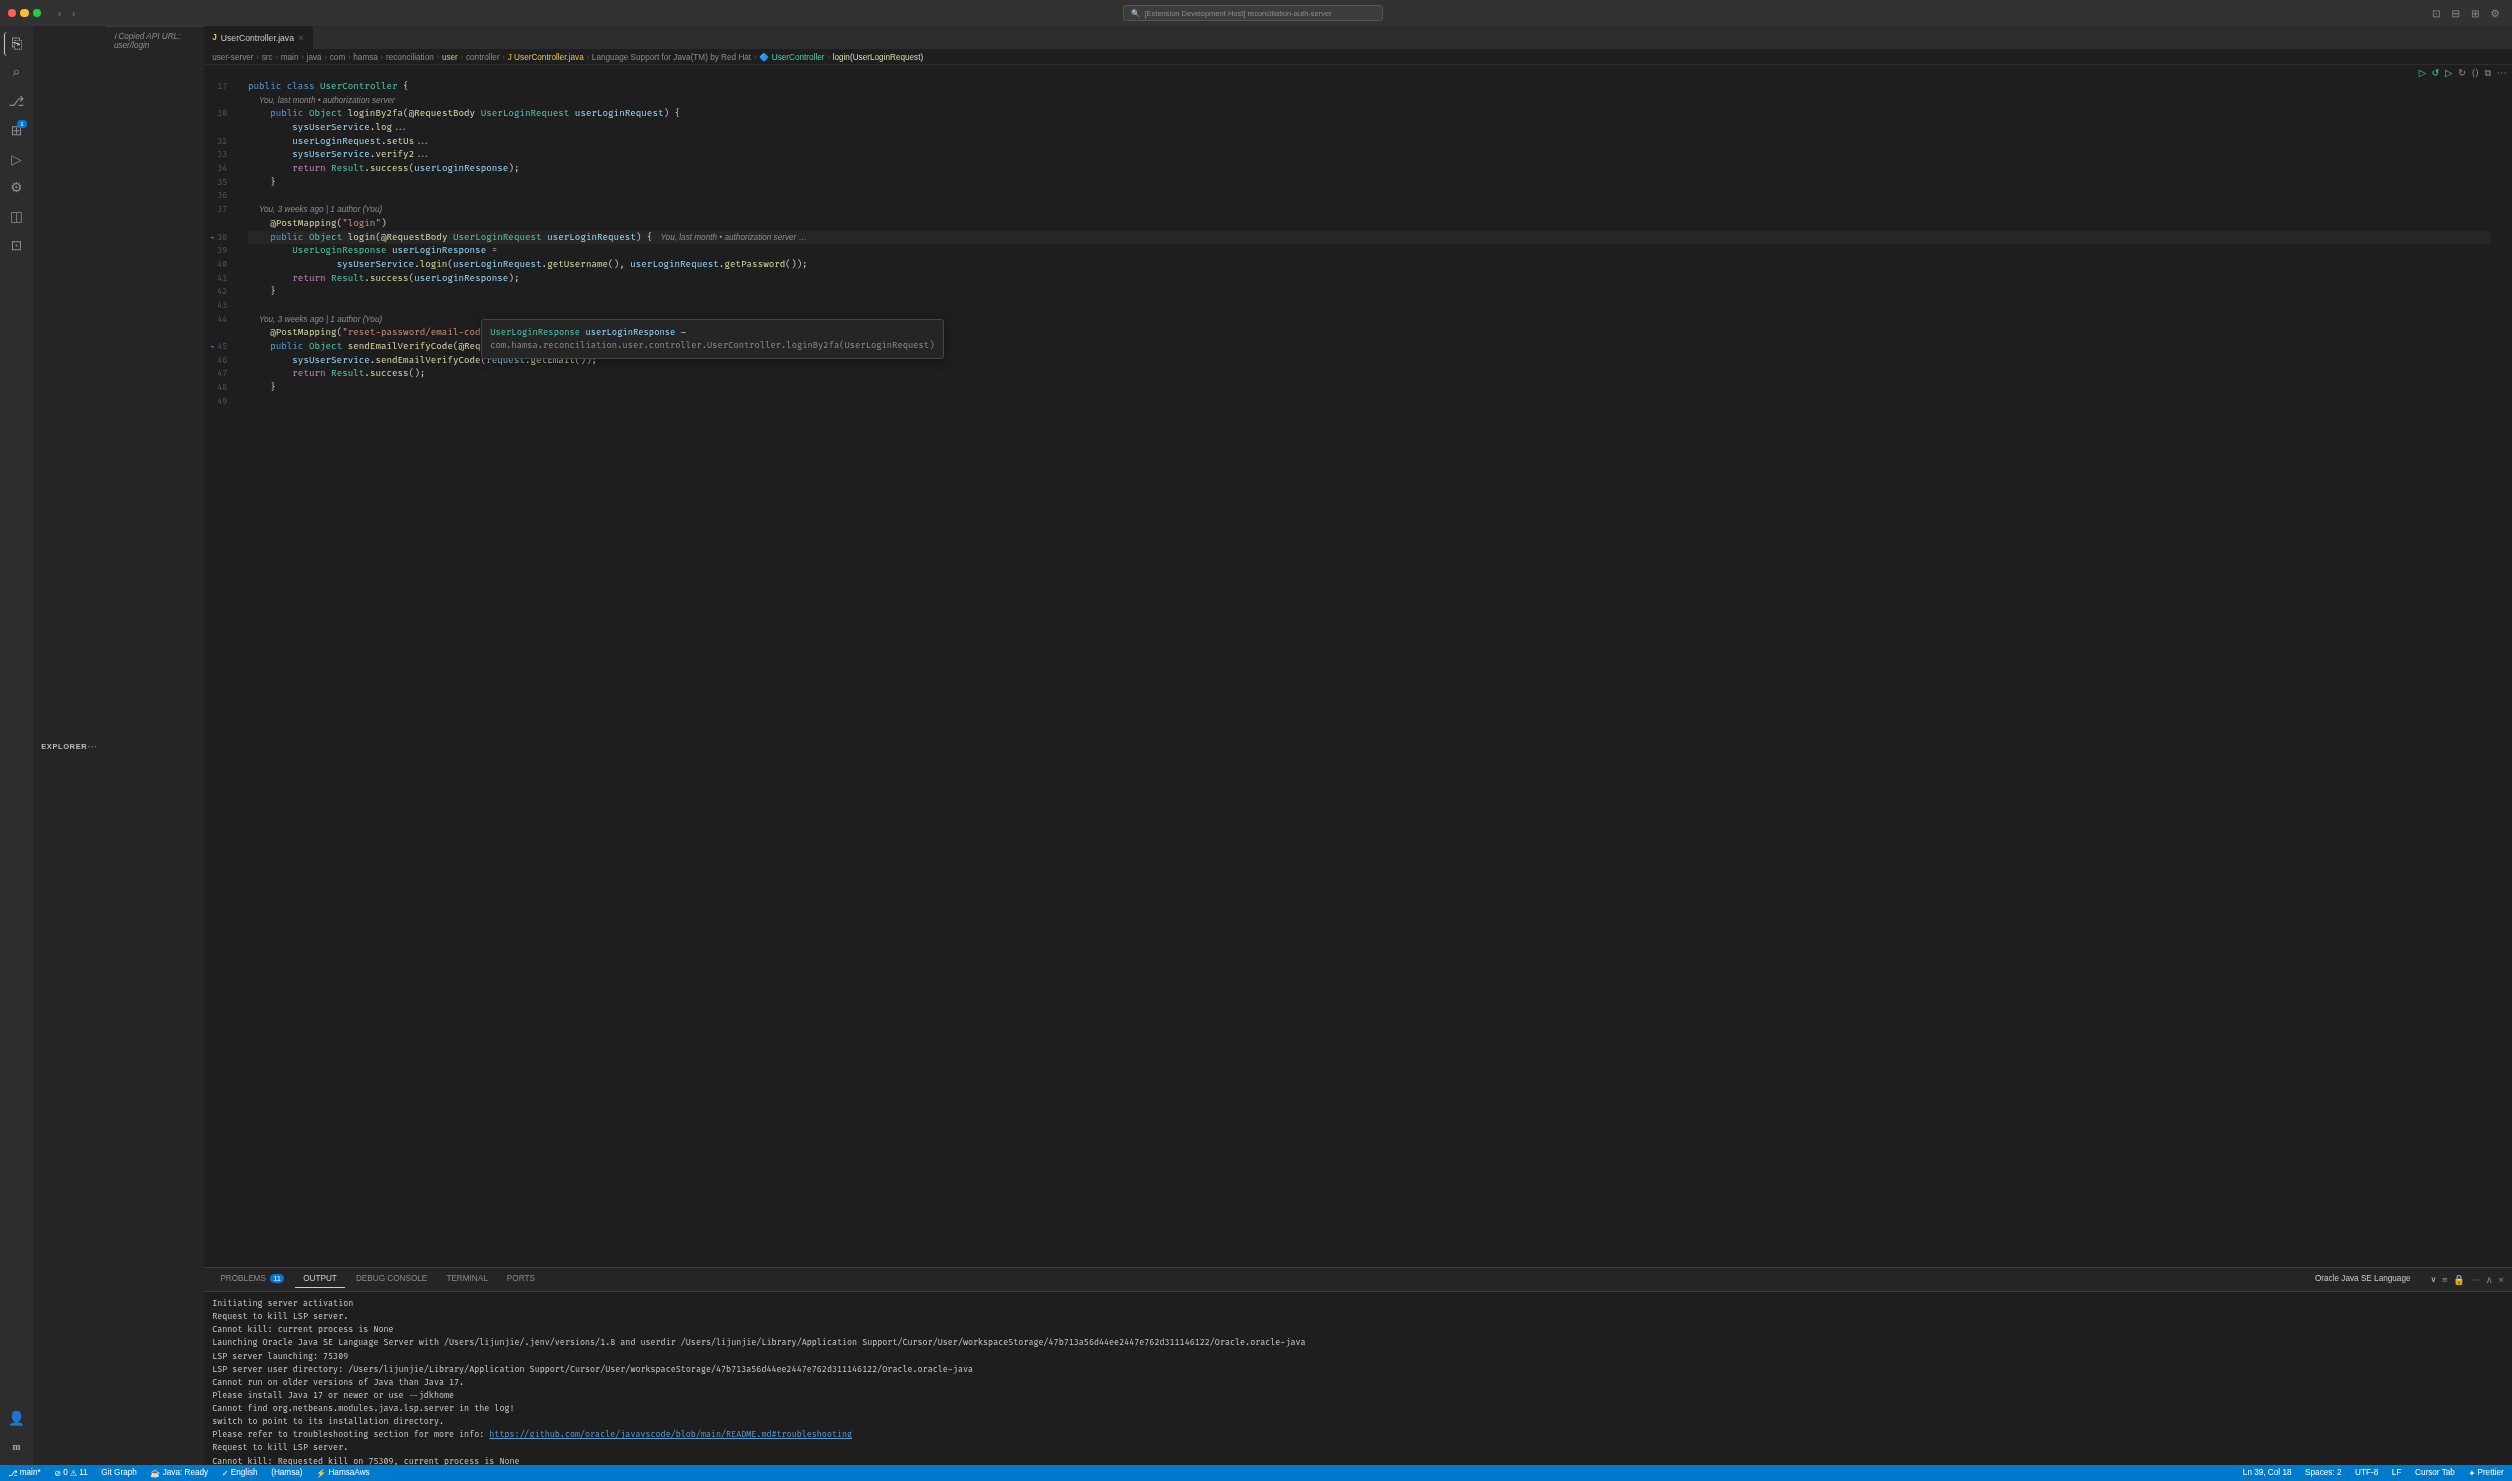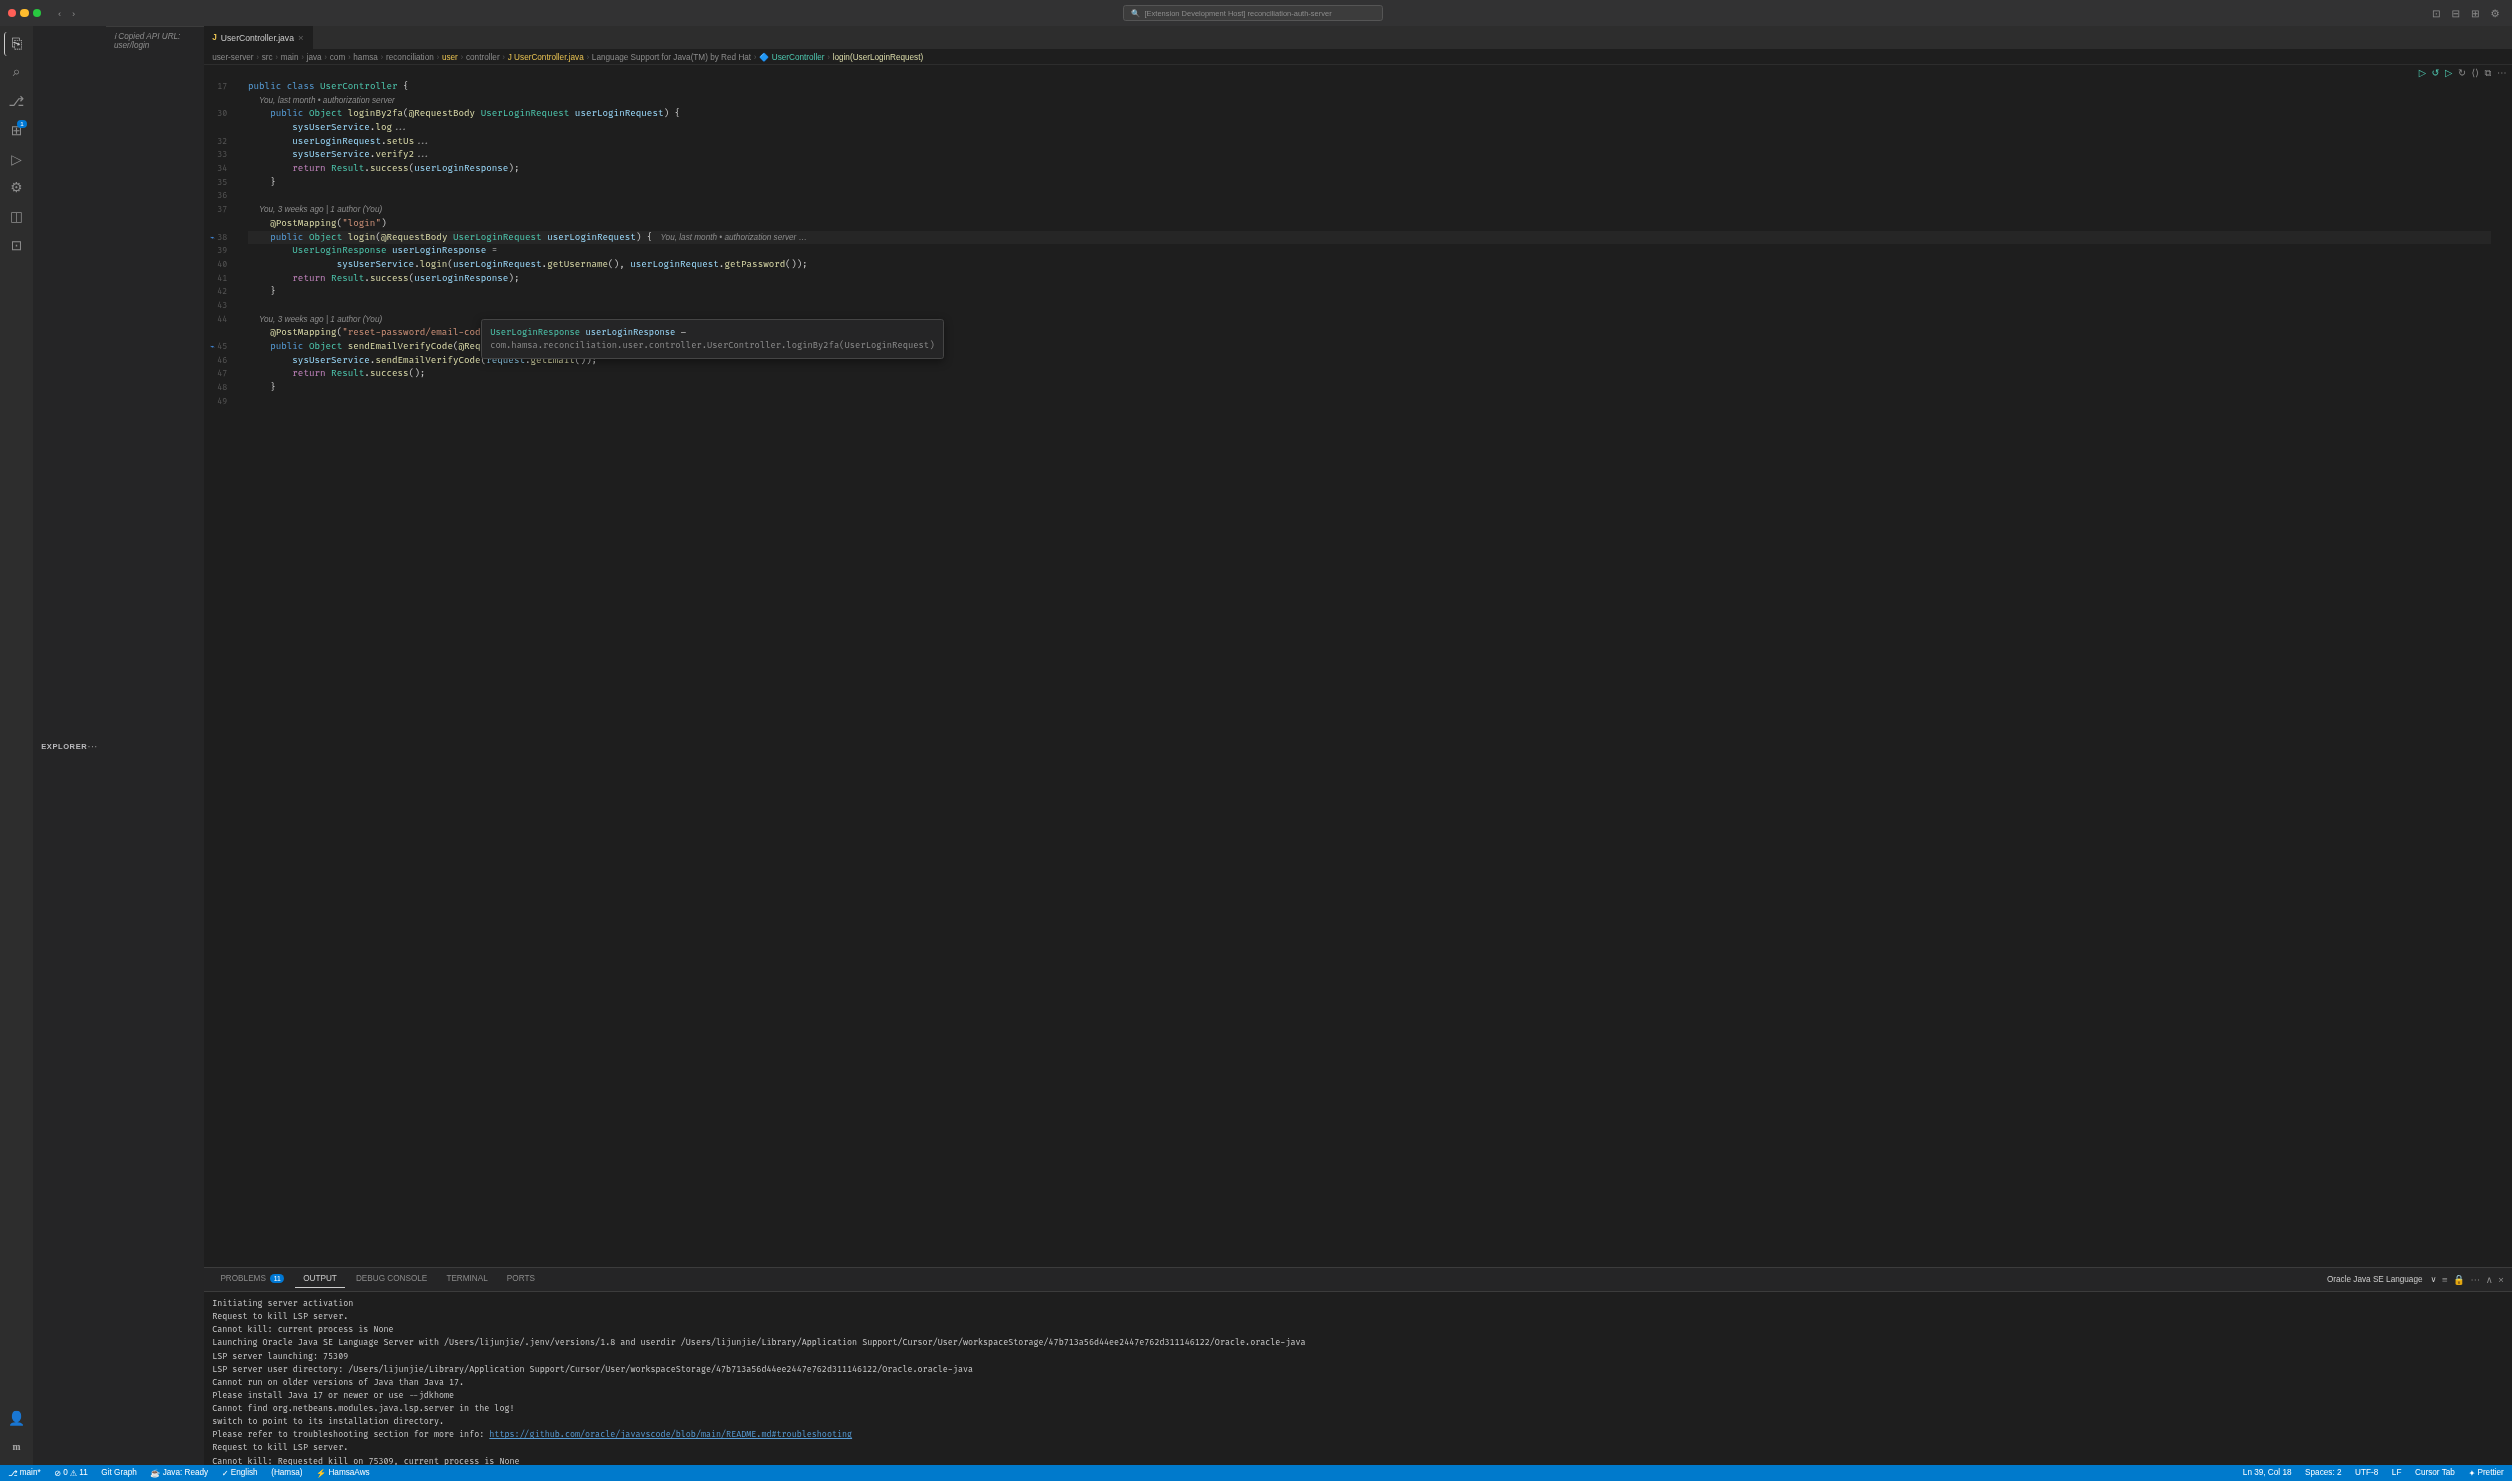--- a/index.html
+++ b/index.html
@@ -405,22 +405,21 @@
       border: none;
       color: #8c8c8c;
       cursor: pointer;
       font-size: 9.6px;
     }
     .panel-lang-select {
       font-size: 8.2px;
       color: #cccccc;
       cursor: pointer;
       display: flex;
-      align-items: center;
-      gap: 8px;
+      gap: 20px;
     }
     .panel-content {
       flex: 1;
       overflow-y: auto;
       padding: 5.5px 8.2px;
       font-family: 'SF Mono', 'Fira Code', monospace;
       font-size: 8.2px;
       line-height: 1.6;
       color: #cccccc;
     }

